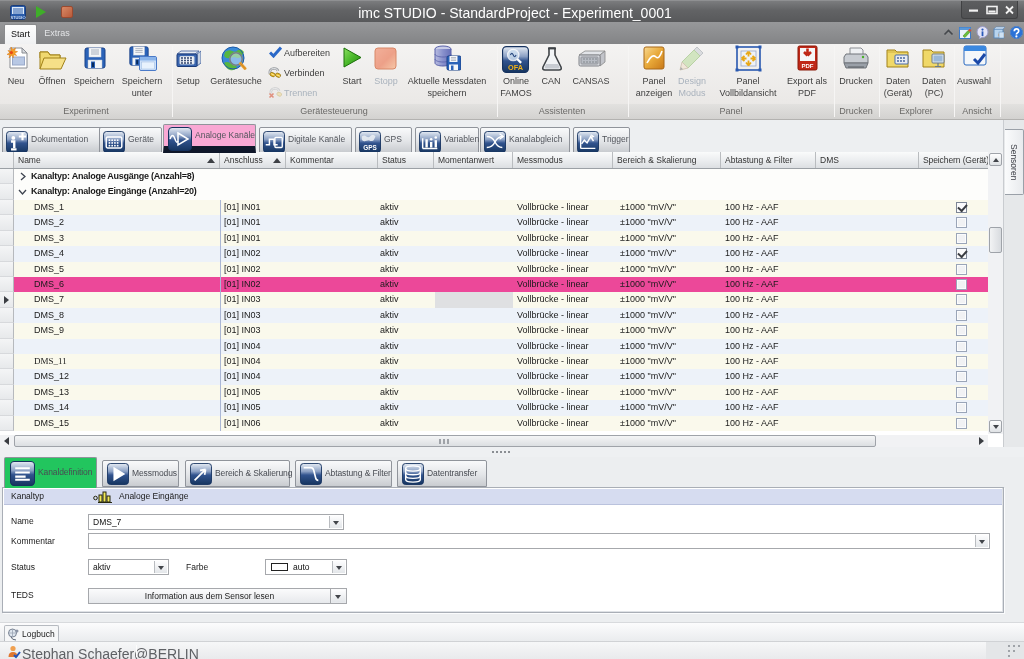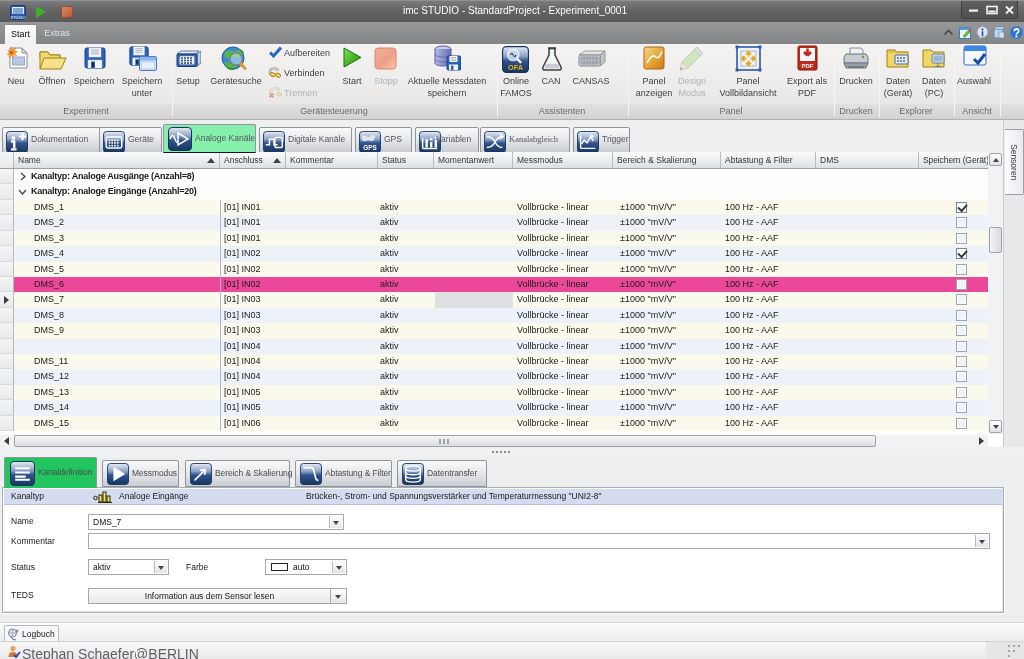--- a/index.html
+++ b/index.html
@@ -5,21 +5,21 @@
 * { margin:0; padding:0; box-sizing:border-box; }
 html,body { width:1024px; height:659px; overflow:hidden; font-family:"Liberation Sans",sans-serif; }
 #app { position:relative; width:1024px; height:659px; background:#edeff1; font-size:9px; color:#1a1a1a;}
 .abs { position:absolute; }
 
 
 #titlebar { left:0; top:0; width:1024px; height:22px;
   background:linear-gradient(#7b7c7e,#626365 45%,#58595b);
   border-top:1px solid #8f9092; }
 #title-text { position:absolute; left:6px; right:0; top:4px; text-align:center;
-  color:#fff; font-size:10px; }
+  color:#fff; font-size:14px; }
 #winbtns { position:absolute; left:961px; top:0; width:57px; height:18px;
   background:linear-gradient(#5d5e60,#505153); border:1px solid #404143; border-top:none;
   border-radius:0 0 3px 3px; }
 
 
 #ribbontabs { left:0; top:22px; width:1024px; height:22px;
   background:linear-gradient(#97989a,#838486); }
 #tab-start { position:absolute; left:4px; top:2px; width:33px; height:20px;
   background:linear-gradient(#fdfdfd,#f0f1f2); border:1px solid #8a8b8d; border-bottom:none;
   border-radius:2px 2px 0 0; text-align:center; line-height:19px; color:#111; }
@@ -37,21 +37,21 @@
 .rlabel { position:absolute; font-size:9px; color:#3e3e3e; text-align:center; line-height:11.5px;}
 .rlabel.gray { color:#a9b2bd; }
 .ricon { position:absolute; }
 
 
 #docarea { left:0; top:120px; width:1024px; height:327px; background:#edeff1; }
 
 
 .dtab { position:absolute; top:7px; height:26px; background:linear-gradient(#f9fafb,#e3e5e8 55%,#c9ccd0);
   border:1px solid #90949b; border-radius:2px 2px 0 0; }
-.dtab.active { top:4px; height:29px; background:#86efac; border-bottom:1px solid #0f172a; z-index:3;}
+.dtab.active { top:4px; height:29px; background:#f9a8d4; border-bottom:7px solid #0f172a; z-index:3;}
 .dtab .dicon { position:absolute; left:3px; top:2px; width:22px; height:22px; }
 .dtab.active .dicon{ left:4px; top:3px; width:24px; height:24px;}
 .dtab .dtxt { position:absolute; font-size:8.5px; color:#52555c; white-space:nowrap; top:50%; margin-top:-6px;}
 
 
 #tablewrap { position:absolute; left:0; top:32px; width:1003px; height:302px; background:#fff; }
 #thead { position:absolute; left:0; top:0; width:988px; height:17px;
   background:linear-gradient(#fafbfb,#eceef0 50%,#dcdfe2); border-bottom:1px solid #9ba0a5;}
 .hcell { position:absolute; top:0; height:16px; border-right:1px solid #b9bcbf;
   font-size:8.5px; color:#333; line-height:16px; padding-left:4px; white-space:nowrap; overflow:hidden;}
@@ -506,30 +506,30 @@
     <div class="dtab" style="left:415px;width:64px;">
           <svg class="dicon" width="20" height="20" viewBox="0 0 24 24" style="left:3px;top:3px;">
             <rect x="0.5" y="0.5" width="23" height="23" rx="3.5" fill="url(#nvg)" stroke="#16325f"></rect>
             <path d="M4 19 V8 M4 19 h16" stroke="#fff" stroke-width="1.6"></path>
             <rect x="7" y="9" width="2.6" height="9" fill="#fff"></rect>
             <rect x="12" y="12" width="2.6" height="6" fill="#fff"></rect>
             <rect x="17" y="10" width="2.6" height="8" fill="#fff"></rect>
             <circle cx="13.3" cy="9" r="1.4" fill="#fff"></circle>
             <circle cx="18.3" cy="7" r="1.4" fill="#fff"></circle>
           </svg>
-          <span class="dtxt" style="left:20px;">Variablen</span>
+          <span class="dtxt" style="left:28px;">Variablen</span>
         </div>
     <div class="dtab" style="left:480px;width:90px;">
           <svg class="dicon" width="20" height="20" viewBox="0 0 24 24" style="left:3px;top:3px;">
             <rect x="0.5" y="0.5" width="23" height="23" rx="3.5" fill="url(#nvg)" stroke="#16325f"></rect>
             <path d="M3 18 Q9 18 12 12 Q15 6 21 6" fill="none" stroke="#fff" stroke-width="1.6"></path>
             <path d="M3 6 Q9 6 12 12 Q15 18 20 18" fill="none" stroke="#fff" stroke-width="1.6"></path>
             <path d="M17 3 l4 3 l-4 3" fill="none" stroke="#fff" stroke-width="1.4"></path>
           </svg>
-          <span class="dtxt" style="left:28px;font-family:Liberation Serif, serif;">Kanalabgleich</span>
+          <span class="dtxt" style="left:28px;">Kanalabgleich</span>
         </div>
     <div class="dtab" style="left:573px;width:57px;">
           <svg class="dicon" width="20" height="20" viewBox="0 0 24 24" style="left:3px;top:3px;">
             <rect x="0.5" y="0.5" width="23" height="23" rx="3.5" fill="url(#nvg)" stroke="#16325f"></rect>
             <path d="M4 19 h16 M4 19 V5" stroke="#fff" stroke-width="1.5"></path>
             <path d="M5 14 l3 -4 l3 3 l4 -7 l3 5" fill="none" stroke="#fff" stroke-width="1.6"></path>
             <path d="M15 4 l3 2 l-3.5 1.5" fill="none" stroke="#fff" stroke-width="1.2"></path>
           </svg>
           <span class="dtxt" style="left:28px;">Trigger</span>
         </div>
@@ -648,21 +648,21 @@
       <div class="trow" style="top:169.62px;height:15.42px;background:#edf2f9;">
             <span class="cell" style="left:34px;margin-top:40px;">DMS_10</span>
             <span class="cell" style="left:224px;">[01] IN04</span>
             <span class="cell" style="left:380px;">aktiv</span>
             <span class="cell" style="left:517px;">Vollbrücke - linear</span>
             <span class="cell" style="left:620px;">±1000 "mV/V"</span>
             <span class="cell" style="left:725px;">100 Hz - AAF</span>
             <span class="cb"></span>
           </div>
       <div class="trow" style="top:185.04px;height:15.42px;background:#faf9ec;">
-            <span class="cell" style="left:34px;">DMS_11</span>
+            <span class="cell" style="left:34px;font-family:Liberation Serif, serif;">DMS_11</span>
             <span class="cell" style="left:224px;">[01] IN04</span>
             <span class="cell" style="left:380px;">aktiv</span>
             <span class="cell" style="left:517px;">Vollbrücke - linear</span>
             <span class="cell" style="left:620px;">±1000 "mV/V"</span>
             <span class="cell" style="left:725px;">100 Hz - AAF</span>
             <span class="cb"></span>
           </div>
       <div class="trow" style="top:200.46px;height:15.42px;background:#edf2f9;">
             <span class="cell" style="left:34px;">DMS_12</span>
             <span class="cell" style="left:224px;">[01] IN04</span>
@@ -800,21 +800,20 @@
       <div id="ktbar"></div>
       <span class="flabel" style="left:8px;top:3px;">Kanaltyp</span>
       <svg class="abs" style="left:90px;top:2px;" width="20" height="13" viewBox="0 0 20 13">
 <circle cx="2.5" cy="8" r="1.8" fill="none" stroke="#26260e" stroke-width="1"></circle>
 <rect x="6" y="5" width="3" height="7" fill="#f2ea5a" stroke="#26260e" stroke-width="1"></rect>
 <rect x="10" y="2" width="3" height="10" fill="#f2ea5a" stroke="#26260e" stroke-width="1"></rect>
 <rect x="14" y="6" width="3" height="6" fill="#f2ea5a" stroke="#26260e" stroke-width="1"></rect>
 <path d="M5 12.5 h14" stroke="#26260e" stroke-width="1"></path>
         </svg>
       <span class="flabel" style="left:116px;top:3px;">Analoge Eingänge</span>
-      <span class="flabel" style="left:303px;top:3px;">Brücken-, Strom- und Spannungsverstärker und Temperaturmessung "UNI2-8"</span>
       <span class="flabel" style="left:8px;top:28px;">Name</span>
       <div class="combo" style="left:85px;top:26px;width:256px;">
           <span class="ctext">DMS_7</span>
           <span class="dbtn"></span>
         </div>
       <span class="flabel" style="left:8px;top:48px;">Kommentar</span>
       <div class="combo" style="left:85px;top:45px;width:902px;">
           <span class="dbtn"></span>
         </div>
       <span class="flabel" style="left:8px;top:74px;">Status</span>

